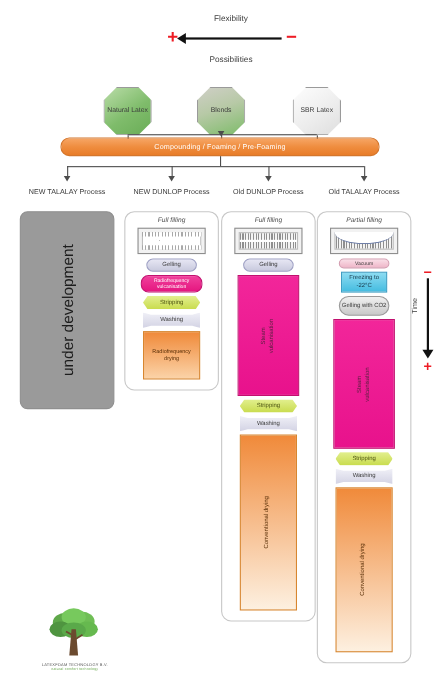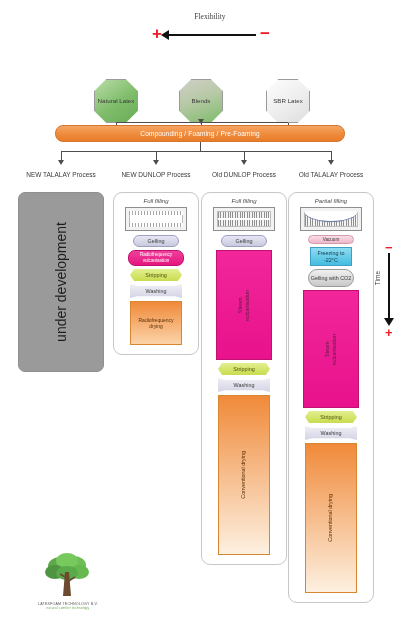--- a/index.html
+++ b/index.html
@@ -16,21 +16,21 @@
   }
   .canvas { position: absolute; inset: 0; }
 
   
   .flex-header {
     position: absolute; left: 150px; top: 12px;
     width: 120px; height: 46px;
   }
   .flex-header .cap {
     position: absolute; width: 100%;
-    text-align: center; font-size: 7.5px; color: #404040; font-family: Liberation Serif, serif;
+    text-align: center; font-size: 7.5px; color: #404040;
   }
   .flex-header .cap.top { top: 0px; }
   .flex-header .cap.bot { bottom: 0px; }
   .flex-header .axis {
     position: absolute; left: 18px; right: 14px; top: 22px;
     height: 2px; background: #111;
   }
   .flex-header .axis:after {
     content: ""; position: absolute; left: -7px; top: -4px;
     border-top: 5px solid transparent;
@@ -264,20 +264,21 @@
 </head>
 <body>
 
 <div class="canvas">
 
   <div class="flex-header">
     <div class="cap top">Flexibility</div>
     <div class="sign plus">+</div>
     <div class="axis"></div>
     <div class="sign minus">−</div>
+    <div class="cap bot">Possibilities</div>
   </div>
 
   <div class="oct natural">
     <span>Natural
 Latex</span>
   </div>
   <div class="oct blends">
     <span>Blends</span>
   </div>
   <div class="oct sbr">

